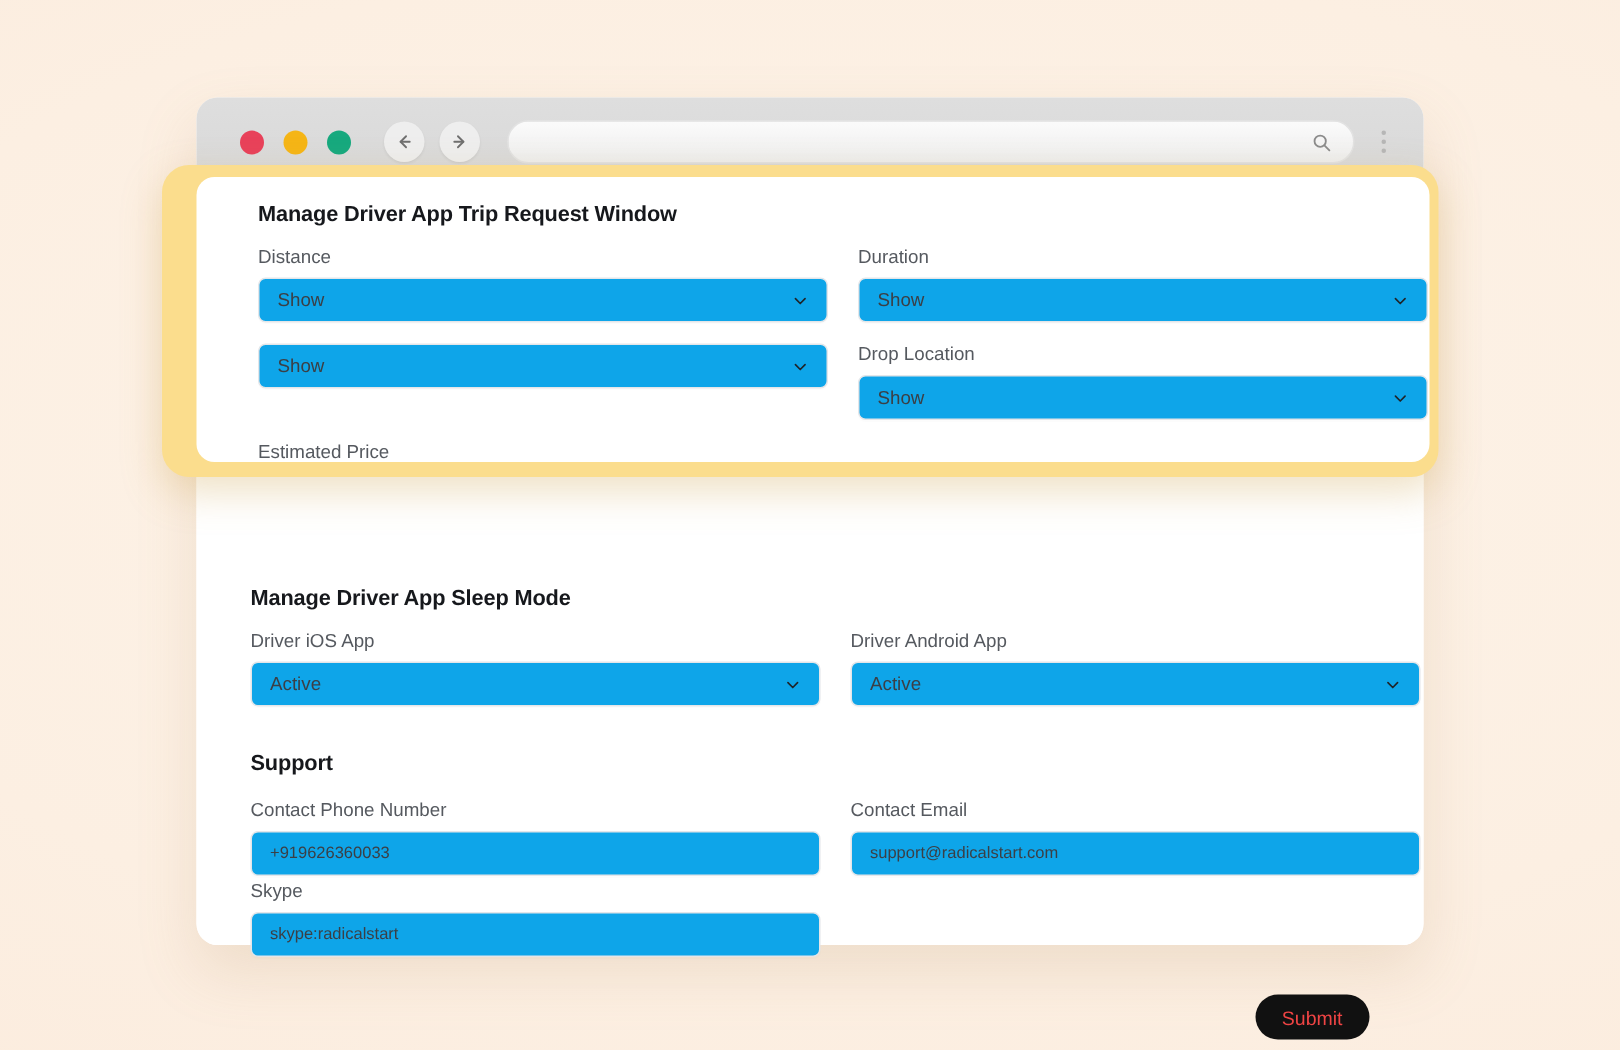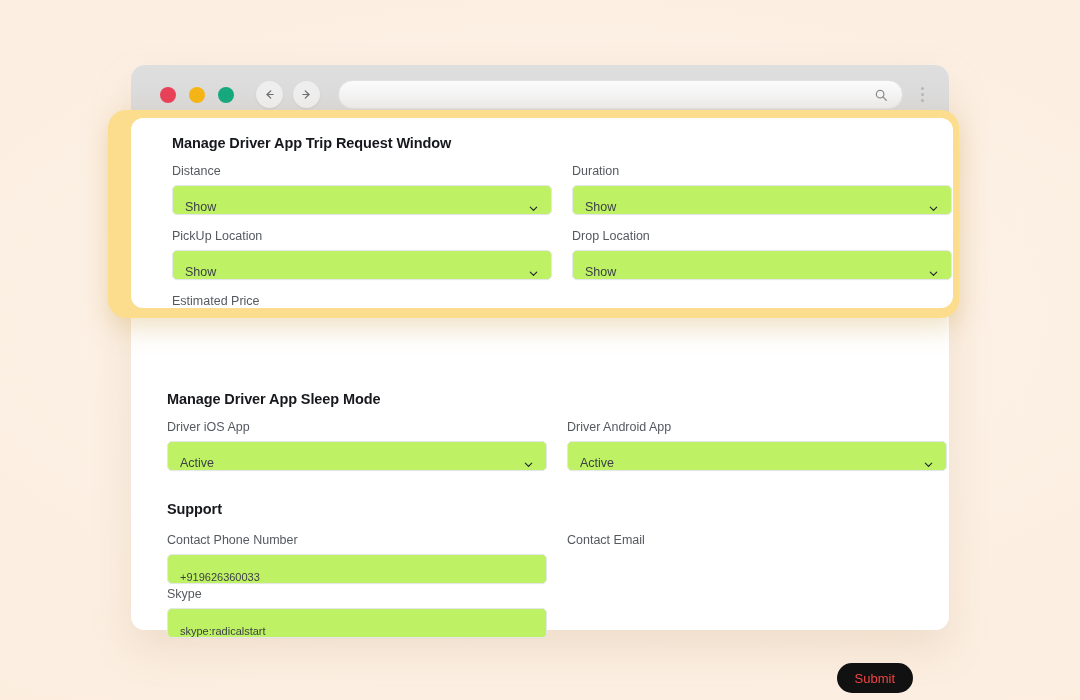--- a/index.html
+++ b/index.html
@@ -148,23 +148,23 @@
   .field-label {
     font-size: 12.5px;
     color: #55595f;
     margin-bottom: 7px;
     display: block;
   }
   .control {
     height: 30px;
     border: 1px solid #e4e6e9;
     border-radius: 5px;
-    background: #bef264;
-    display: flex;
-    align-items: flex-end;
+    background: #0ea5e9;
+    display: flex;
+    align-items: center;
     padding: 0 12px;
     box-sizing: border-box;
     font-size: 12.5px;
     color: #3b3f45;
     box-shadow: 0 1px 1px rgba(0,0,0,0.015);
   }
   .control .value { flex: 1; }
   .control input {
     flex: 1;
     border: none;
@@ -330,20 +330,23 @@
           <div class="section-title support-title">Support</div>
           <div class="grid2">
             <div class="field">
               <span class="field-label">Contact Phone Number</span>
               <div class="control">
                 <input type="text" placeholder="Contact Phone Number" value="+919626360033" style="">
               </div>
             </div>
             <div class="field">
               <span class="field-label">Contact Email</span>
+              <div class="control">
+                <input type="text" placeholder="Contact Email" value="support@radicalstart.com" style="">
+              </div>
             </div>
           </div>
         </div>
 
         <div class="skype-block field">
           <span class="field-label">Skype</span>
           <div class="control">
             <input type="text" placeholder="Skype" value="skype:radicalstart" style="">
           </div>
         </div>
@@ -383,21 +386,20 @@
               <svg width="11" height="11" viewBox="0 0 12 12" fill="none">
                 <path d="M2.5 4.5 L6 8 L9.5 4.5" stroke="#1f2328" stroke-width="1.2" stroke-linecap="round" stroke-linejoin="round"></path>
               </svg>
             </span>
           </div>
         </div>
       </div>
 
       <div class="grid2 spot-row">
         <div class="field">
-          <span class="field-label">PickUp Location</span>
           <div class="control">
             <span class="value">Show</span>
             <span class="chev">
               <svg width="11" height="11" viewBox="0 0 12 12" fill="none">
                 <path d="M2.5 4.5 L6 8 L9.5 4.5" stroke="#1f2328" stroke-width="1.2" stroke-linecap="round" stroke-linejoin="round"></path>
               </svg>
             </span>
           </div>
         </div>
         <div class="field">

